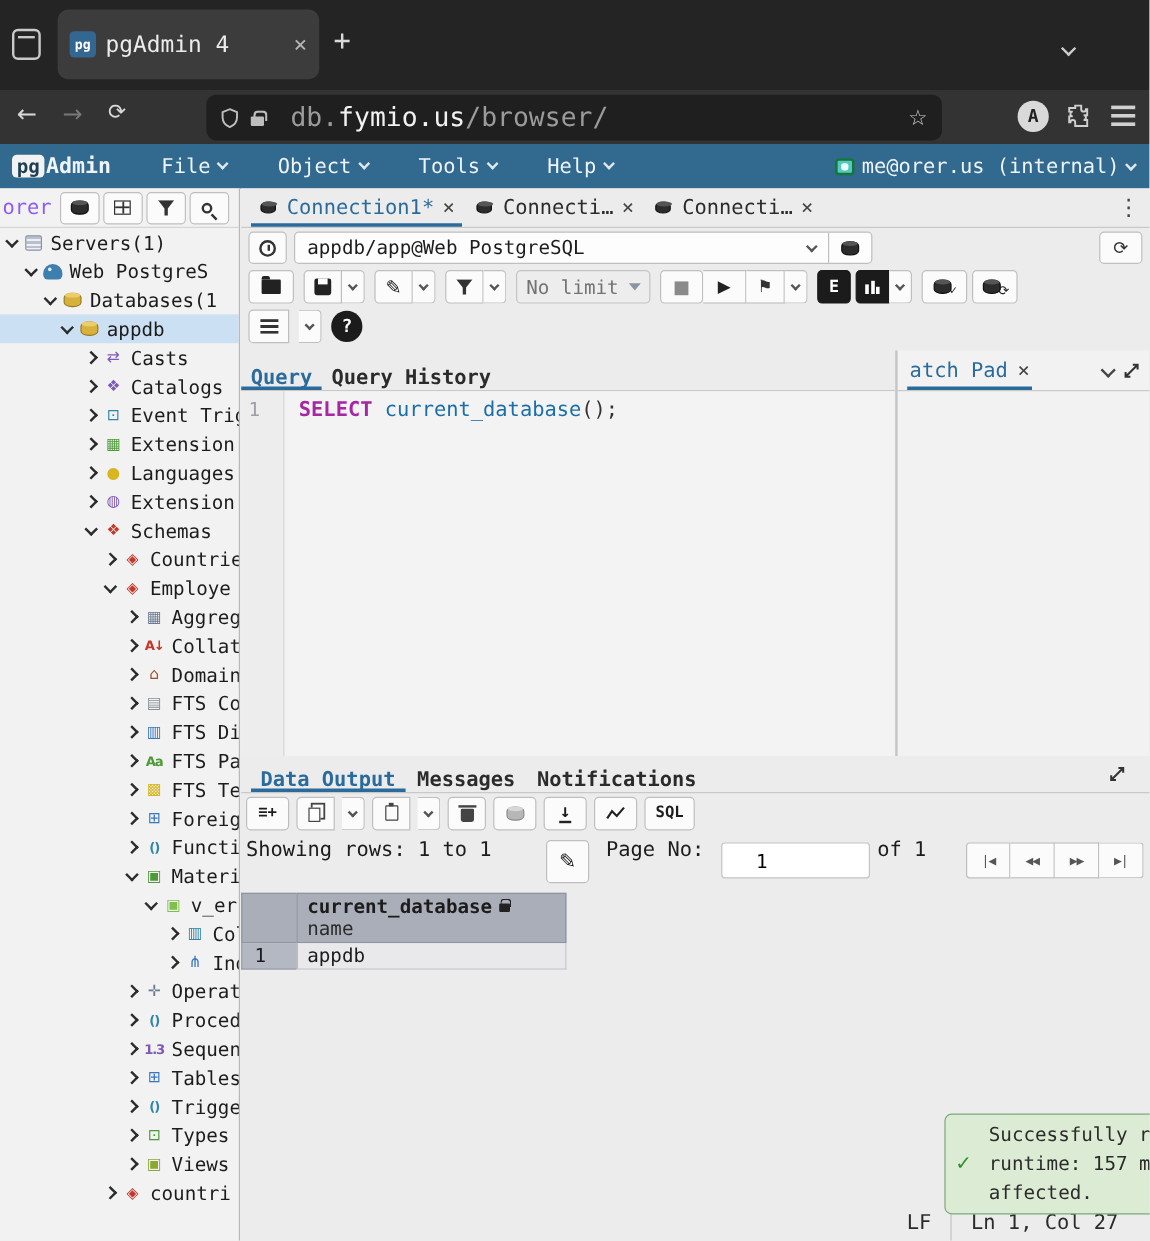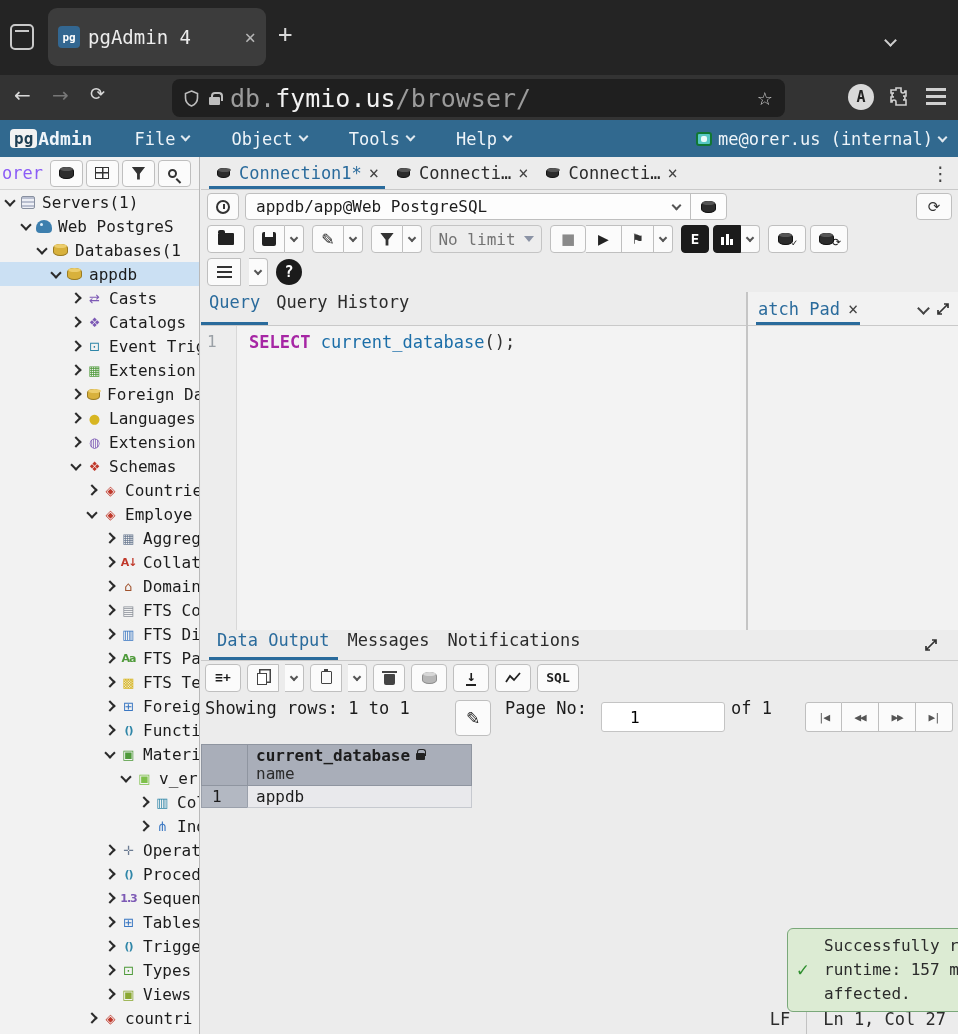--- a/index.html
+++ b/index.html
@@ -17,21 +17,21 @@
   .newtab { position:absolute; left:278px; top:20px; color:#d9d9d9; font-size:24px; }
   .tabs-chevron { position:absolute; left:886px; top:30px; }
   .chev { display:inline-block; width:9px; height:9px; border-right:2px solid #555; border-bottom:2px solid #555; transform:rotate(45deg); }
   .chev.light { border-color:#cfcfcf; }
   .navbar { position:absolute; left:0; top:75px; width:958px; height:45px; background:#333333; }
   .nav-ico { position:absolute; top:8px; font-size:20px; color:#d8d8d8; font-family:"DejaVu Sans",sans-serif; }
   .urlbar { position:absolute; left:172px; top:4px; width:613px; height:38px; background:#1f1f1f; border-radius:8px; display:flex; align-items:center; padding:0 12px; gap:10px; }
   .url-shield { width:15px; height:17px; flex:none; }
   .lockico { position:relative; width:11px; height:8px; background:#bdbdbd; border-radius:1px; flex:none; margin-top:5px; }
   .lockico::before { content:""; position:absolute; left:1.5px; top:-5px; width:8px; height:7px; border:2px solid #bdbdbd; border-bottom:none; border-radius:4px 4px 0 0; }
-  .url-text { font-size:25px; white-space:nowrap; overflow:hidden; flex:1; }
+  .url-text { font-size:22px; white-space:nowrap; overflow:hidden; flex:1;margin-left:12px; }
   .url-dim { color:#9b9b9b; } .url-host { color:#f2f2f2; }
   .url-star { font-size:18px; color:#cfcfcf; font-family:"DejaVu Sans",sans-serif; }
   .acircle { position:absolute; left:848px; top:9px; width:26px; height:26px; border-radius:50%; background:#d9d9d9; color:#222; font-weight:bold; font-size:15px; display:flex; align-items:center; justify-content:center; }
   .puzzle { position:absolute; left:888px; top:9px; }
   .burger { position:absolute; left:926px; top:13px; width:20px; height:2.5px; background:#d0d0d0; box-shadow:0 7px 0 #d0d0d0, 0 14px 0 #d0d0d0; }
 
   
   .menubar { position:absolute; left:0; top:120px; width:958px; height:37px; background:#31698f; color:#eef4f9; display:flex; align-items:center; font-size:17px; }
   .logo { display:flex; align-items:center; margin-left:10px; gap:1px; }
   .logo-pg { background:#f2f2f2; color:#1d3e53; font-weight:bold; border-radius:4px; padding:0 4px; font-size:16px; }
@@ -104,21 +104,21 @@
   .tb.join-l { border-radius:4px 0 0 4px; } .tb.join-r { border-radius:0 4px 4px 0; border-left:none; min-width:19px; }
   .tb.dark { background:#1b1b1b; border-color:#1b1b1b; color:#fff; font-weight:bold; }
   .tb .chev { width:6px; height:6px; margin-top:-2px; }
   .gap { width:8px; flex:none; }
   .limitbox { height:28px; width:112px; border:1px solid #c4c4c4; border-radius:4px; background:#ededed; color:#737373; display:flex; align-items:center; justify-content:center; gap:8px; font-size:16px; }
   .tri-dn { width:0; height:0; border-left:5px solid transparent; border-right:5px solid transparent; border-top:6px solid #8b93a5; }
   .toolbar2 { position:absolute; left:0; top:100px; width:757px; height:30px; display:flex; align-items:center; gap:8px; padding:0 6px; }
   .helpbtn { width:26px; height:26px; border-radius:50%; background:#1b1b1b; color:#fff; font-weight:bold; display:flex; align-items:center; justify-content:center; font-size:15px; }
 
   .edtabs { position:absolute; left:0; top:135px; width:757px; height:34px; border-bottom:1px solid #c9c9c9; display:flex; align-items:center; font-size:17px; }
-  .edtab { padding:0 8px; height:100%; display:flex; align-items:flex-start; color:#2b2b2b; }
+  .edtab { padding:0 8px; height:100%; display:flex; align-items:flex-end; color:#2b2b2b;font-weight:bold; }
   .edtab.active { color:#2a6b9c; box-shadow:inset 0 -3px 0 #2a6b9c; }
   .expand-ico { color:#333; }
   .editor { position:absolute; left:0; top:169px; width:545px; height:304px; background:#f3f3f3; display:flex; }
   .gutter { width:36px; background:#ededed; border-right:1px solid #d8d8d8; text-align:left; padding:6px 0 0 6px; color:#9aa0a6; font-size:16px; }
   .code { padding:6px 0 0 12px; font-size:17px; white-space:pre; }
   .kw { color:#a626a4; font-weight:bold; } .fn { color:#1b6ea8; } .pn { color:#333; }
   .scratch { position:absolute; left:545px; top:135px; width:212px; height:338px; border-left:2px solid #c5c5c5; background:#f2f2f2; }
   .scratch-head { height:34px; border-bottom:1px solid #c9c9c9; display:flex; align-items:center; gap:8px; padding:0 8px; font-size:17px;justify-content:space-between; }
   .scratch-tab { color:#2a6b9c; box-shadow:inset 0 -3px 0 #2a6b9c; height:100%; display:flex; align-items:center; gap:8px; padding:0 2px; }
 
@@ -266,25 +266,20 @@
       <span class="ti c-teal">⊡</span>
       <span class="tlabel">Event Trig</span>
     </div>
   <div class="trow l4">
       <span class="tchev r"></span>
       <span class="ti c-green">▦</span>
       <span class="tlabel">Extension</span>
     </div>
   <div class="trow l4">
       <span class="tchev r"></span>
-      <span class="i-db" style="width:13px;height:11px;"></span>
-      <span class="tlabel">Foreign Da</span>
-    </div>
-  <div class="trow l4">
-      <span class="tchev r"></span>
       <span class="ti c-yellow">●</span>
       <span class="tlabel">Languages</span>
     </div>
   <div class="trow l4">
       <span class="tchev r"></span>
       <span class="ti c-purple">◍</span>
       <span class="tlabel">Extension</span>
     </div>
   <div class="trow l4">
       <span class="tchev d"></span>
@@ -640,21 +635,21 @@
       </div>
     </div>
     <div class="grow">
       <div class="gnum">1</div>
       <div class="gval">appdb</div>
     </div>
   </div>
 
   <div class="substatus">
     <div class="seg2" style="border-left:none;">LF</div>
-    <div class="seg2" style="padding-right:12px;">Ln 1, Col 27</div>
+    <div class="seg2" style="padding-right:26px;">Ln 1, Col 27</div>
   </div>
 </div>
 
 <div class="toast">
   <span class="tick">✓</span>
   <div>Successfully run. Total query</div>
   <div>runtime: 157 msec. 1 rows</div>
   <div>affected.</div>
 </div>
 

